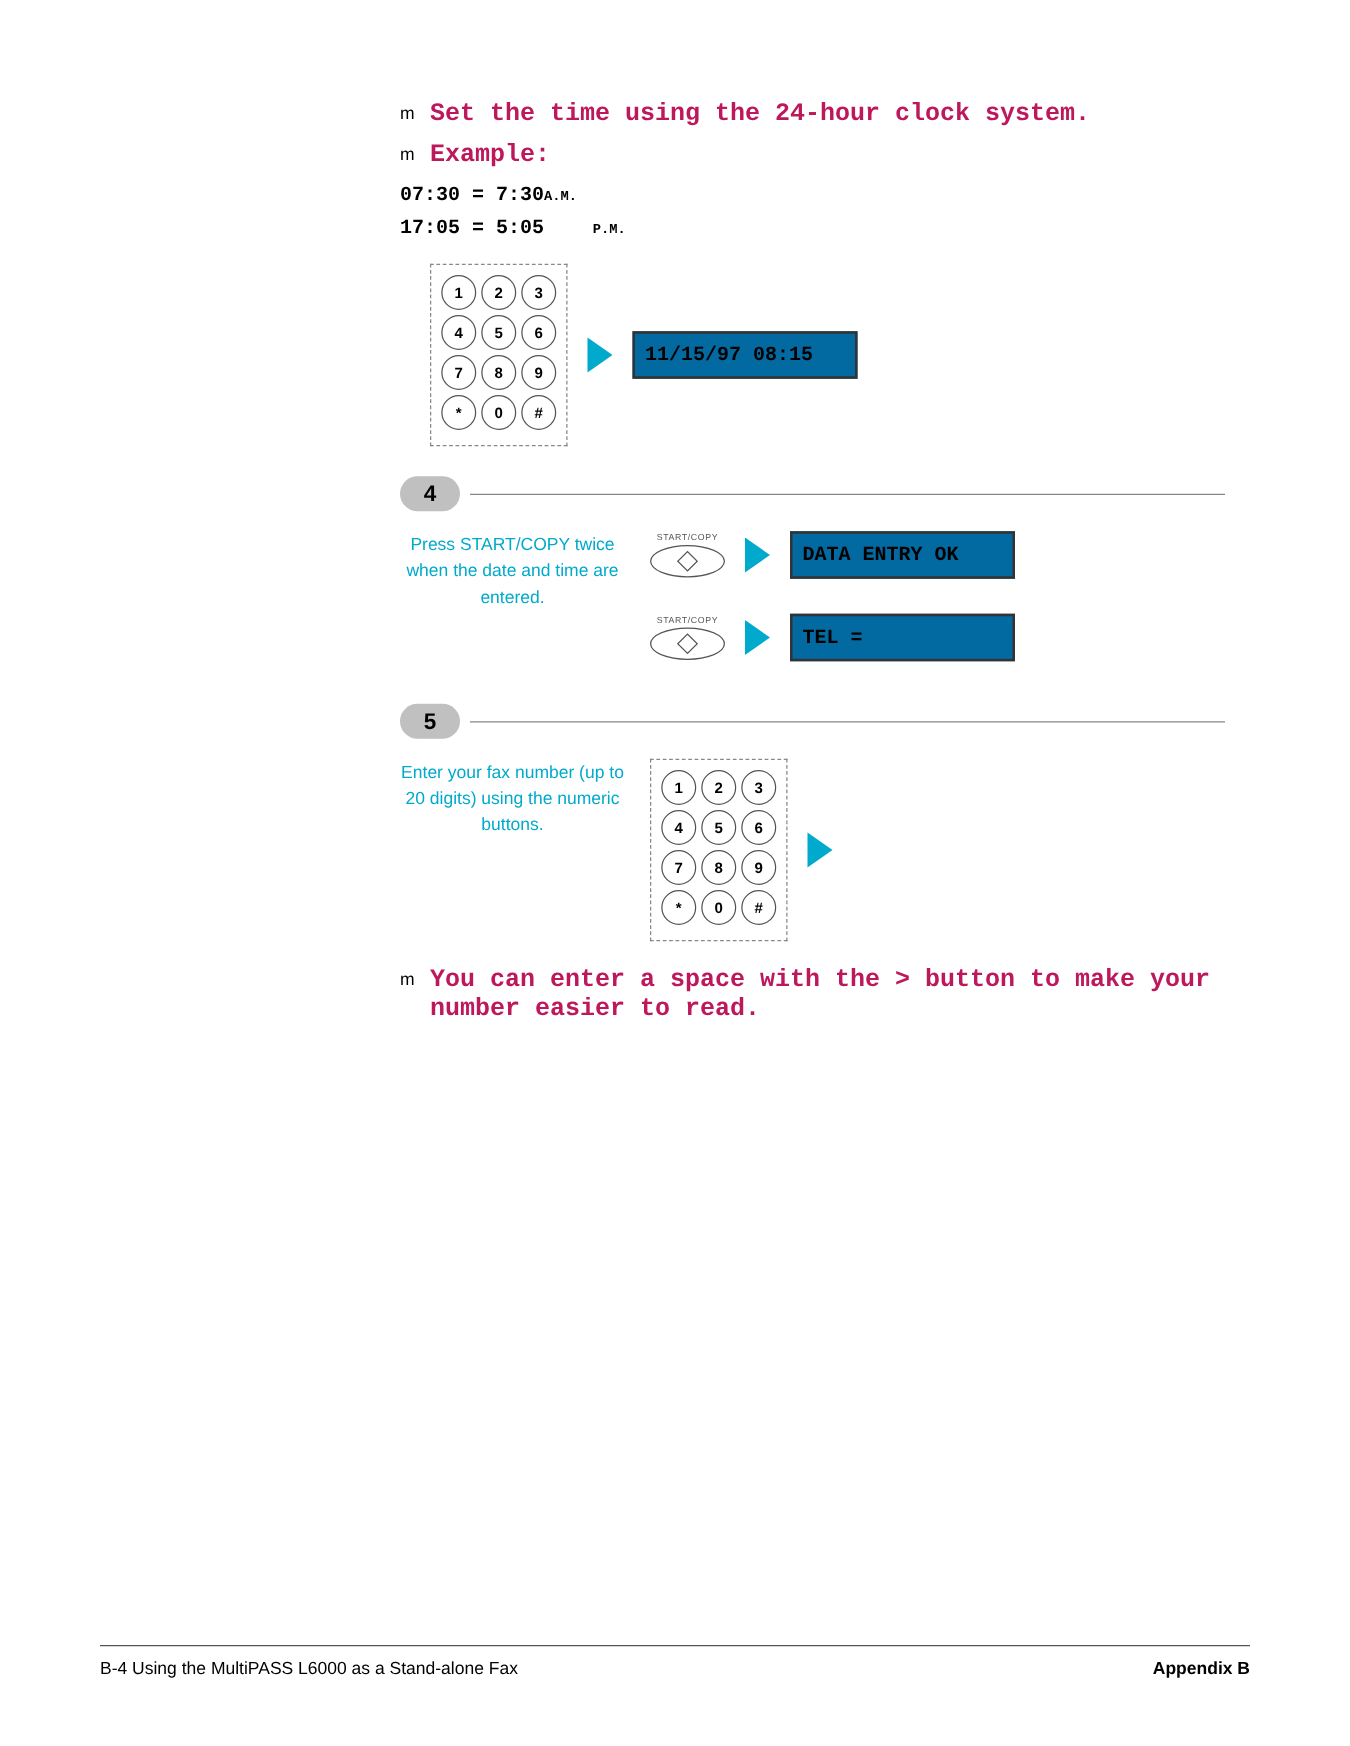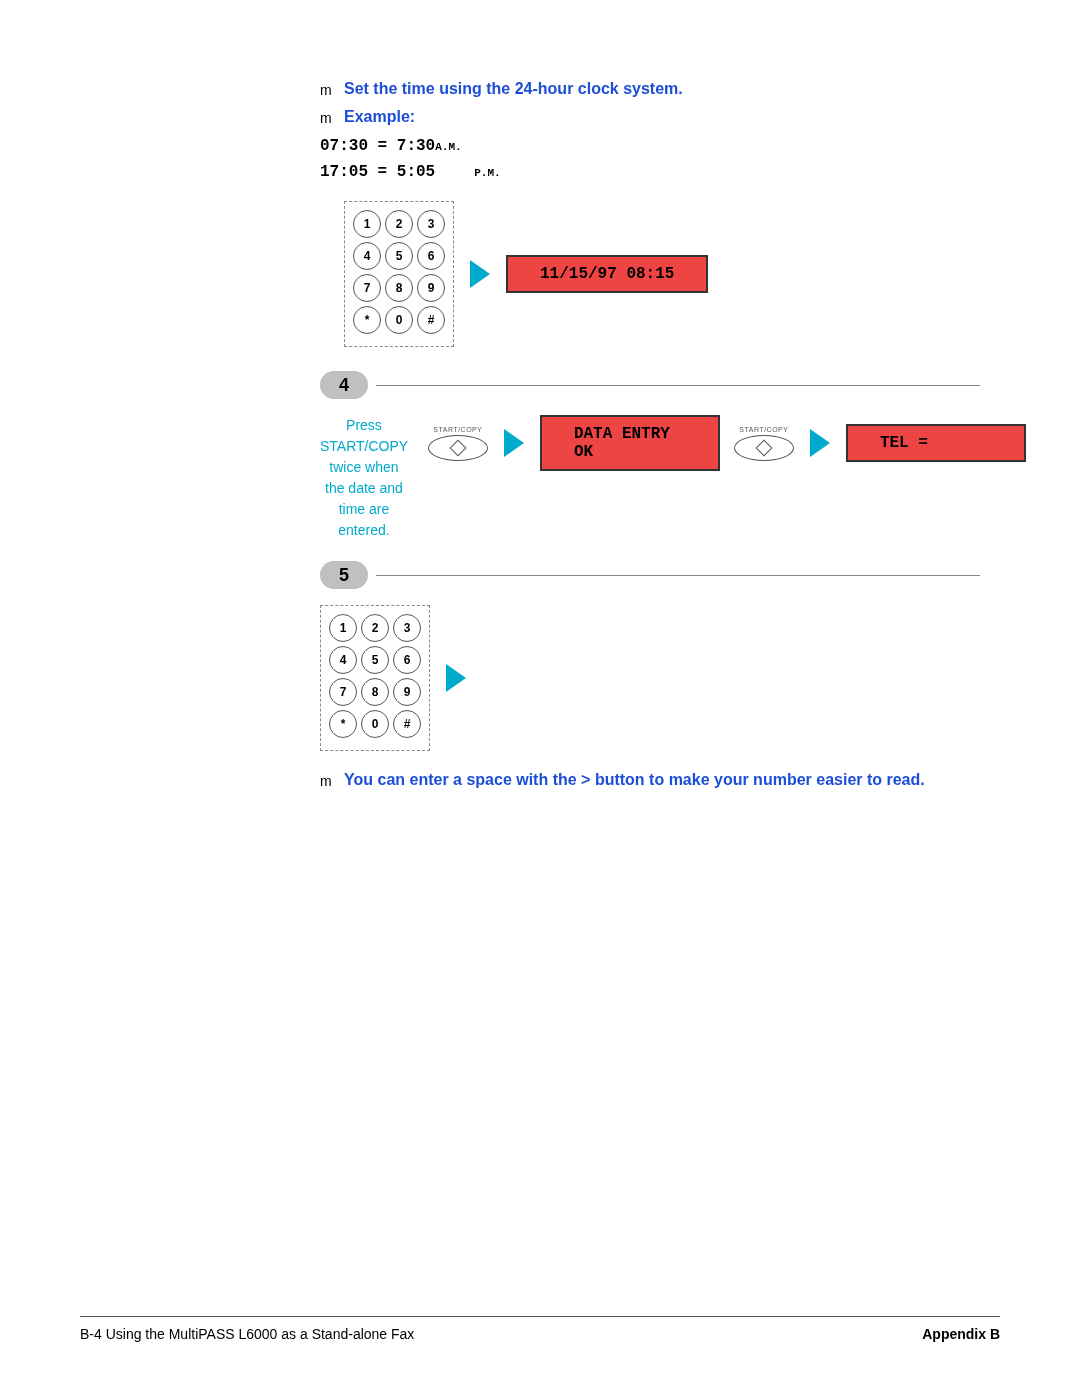--- a/index.html
+++ b/index.html
@@ -32,23 +32,24 @@
     }
     .m-marker {
       font-size: 14px;
       font-weight: normal;
       margin-right: 10px;
       margin-top: 2px;
       min-width: 14px;
       color: #000;
     }
     .m-text {
-      font-size: 16px;
-      font-weight: bold;
-      color: #1d4ed8;
+      font-size: 20px;
+      font-weight: bold;
+      color: #be185d;
+      font-family: Liberation Mono, monospace;
     }
 
     
     .example-block {
       margin-top: 8px;
       margin-bottom: 16px;
     }
     .example-line {
       font-size: 16px;
       font-weight: bold;
@@ -145,25 +146,25 @@
       border-top: 14px solid transparent;
       border-bottom: 14px solid transparent;
       border-left: 20px solid #00aacc;
       margin-right: 16px;
       align-self: center;
     }
 
     
     .display-box {
       border: 2px solid #333;
-      padding: 8px 32px;
+      padding: 8px 8px;
       font-size: 16px;
       font-weight: bold;
       font-family: 'Courier New', monospace;
-      background: #ef4444;
+      background: #0369a1;
       min-width: 180px;
       text-align: left;
       align-self: center;
     }
 
     
     .start-copy-btn {
       display: flex;
       flex-direction: column;
       align-items: center;
@@ -324,21 +325,21 @@
     <div class="step-section">
       <div class="step-row">
         <div class="step-badge">4</div>
         <div class="step-line"></div>
       </div>
     </div>
 
     <div class="content-area">
       <div class="left-text">Press START/COPY twice when the date and time are entered.</div>
 
-      <div style="display:flex; flex-direction:row; gap:14px;">
+      <div style="display:flex; flex-direction:column; gap:14px;">
 
         <div class="start-copy-row">
           <div class="start-copy-btn">
             <div class="start-copy-label">START/COPY</div>
             <div class="oval-btn">
               <div class="oval-diamond"></div>
             </div>
           </div>
           <div class="arrow-right"></div>
           <div class="display-box">DATA ENTRY OK</div>
@@ -358,20 +359,21 @@
     </div>
 
     <div class="step-section">
       <div class="step-row">
         <div class="step-badge">5</div>
         <div class="step-line"></div>
       </div>
     </div>
 
     <div class="content-area">
+      <div class="left-text">Enter your fax number (up to 20 digits) using the numeric buttons.</div>
 
       <div class="keypad" style="margin-right:16px;">
         <div class="keypad-row">
           <div class="key-btn">
               <span class="key-num">1</span>
             </div>
           <div class="key-btn">
               <span class="key-num">2</span>
             </div>
           <div class="key-btn">

